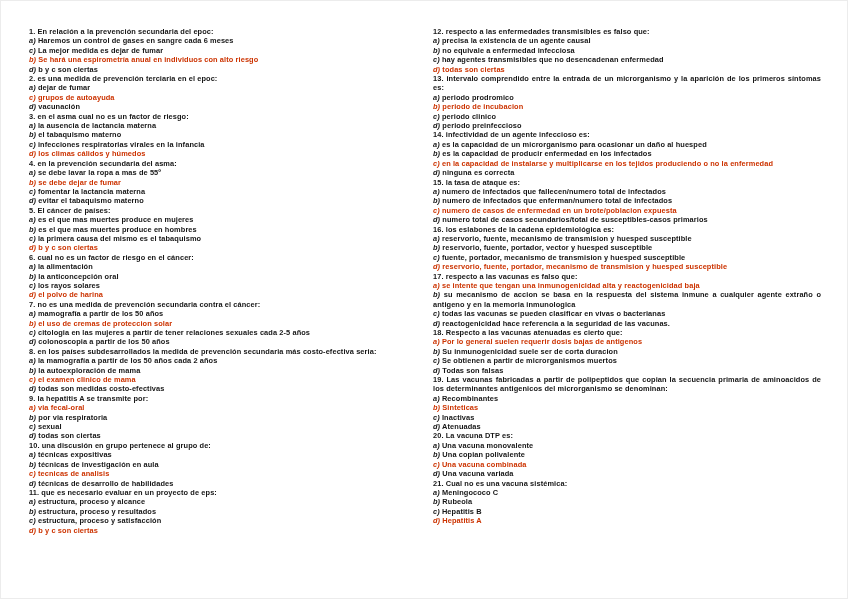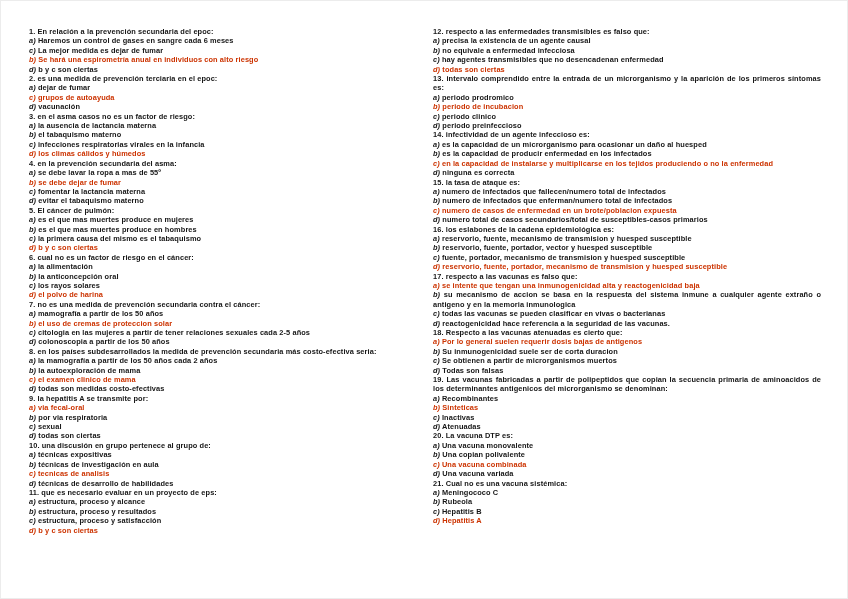--- a/index.html
+++ b/index.html
@@ -40,35 +40,35 @@
         <div class="option correct"><span class="opt-label">b)</span> <span class="opt-text">Se hará una espirometría anual en individuos con alto riesgo</span></div>
         <div class="option"><span class="opt-label">d)</span> <span class="opt-text">b y c son ciertas</span></div>
       </div>
       <div class="question">
         <div class="q-head"><span class="q-num">2.</span> <span class="q-text">es una medida de prevención terciaria en el epoc:</span></div>
         <div class="option"><span class="opt-label">a)</span> <span class="opt-text">dejar de fumar</span></div>
         <div class="option correct"><span class="opt-label">c)</span> <span class="opt-text">grupos de autoayuda</span></div>
         <div class="option"><span class="opt-label">d)</span> <span class="opt-text">vacunación</span></div>
       </div>
       <div class="question">
-        <div class="q-head"><span class="q-num">3.</span> <span class="q-text">en el asma casos no es un factor de riesgo:</span></div>
+        <div class="q-head"><span class="q-num">3.</span> <span class="q-text">en el asma cual no es un factor de riesgo:</span></div>
         <div class="option"><span class="opt-label">a)</span> <span class="opt-text">la ausencia de lactancia materna</span></div>
         <div class="option"><span class="opt-label">b)</span> <span class="opt-text">el tabaquismo materno</span></div>
         <div class="option"><span class="opt-label">c)</span> <span class="opt-text">infecciones respiratorias virales en la infancia</span></div>
         <div class="option correct"><span class="opt-label">d)</span> <span class="opt-text">los climas cálidos y húmedos</span></div>
       </div>
       <div class="question">
         <div class="q-head"><span class="q-num">4.</span> <span class="q-text">en la prevención secundaria del asma:</span></div>
         <div class="option"><span class="opt-label">a)</span> <span class="opt-text">se debe lavar la ropa a mas de 55º</span></div>
         <div class="option correct"><span class="opt-label">b)</span> <span class="opt-text">se debe dejar de fumar</span></div>
         <div class="option"><span class="opt-label">c)</span> <span class="opt-text">fomentar la lactancia materna</span></div>
         <div class="option"><span class="opt-label">d)</span> <span class="opt-text">evitar el tabaquismo materno</span></div>
       </div>
       <div class="question">
-        <div class="q-head"><span class="q-num">5.</span> <span class="q-text">El cáncer de pulmón:</span></div>
+        <div class="q-head"><span class="q-num">5.</span> <span class="q-text">El cáncer de países:</span></div>
         <div class="option"><span class="opt-label">a)</span> <span class="opt-text">es el que mas muertes produce en mujeres</span></div>
         <div class="option"><span class="opt-label">b)</span> <span class="opt-text">es el que mas muertes produce en hombres</span></div>
         <div class="option"><span class="opt-label">c)</span> <span class="opt-text">la primera causa del mismo es el tabaquismo</span></div>
         <div class="option correct"><span class="opt-label">d)</span> <span class="opt-text">b y c son ciertas</span></div>
       </div>
       <div class="question">
         <div class="q-head"><span class="q-num">6.</span> <span class="q-text">cual no es un factor de riesgo en el cáncer:</span></div>
         <div class="option"><span class="opt-label">a)</span> <span class="opt-text">la alimentación</span></div>
         <div class="option"><span class="opt-label">b)</span> <span class="opt-text">la anticoncepción oral</span></div>
         <div class="option"><span class="opt-label">c)</span> <span class="opt-text">los rayos solares</span></div>

